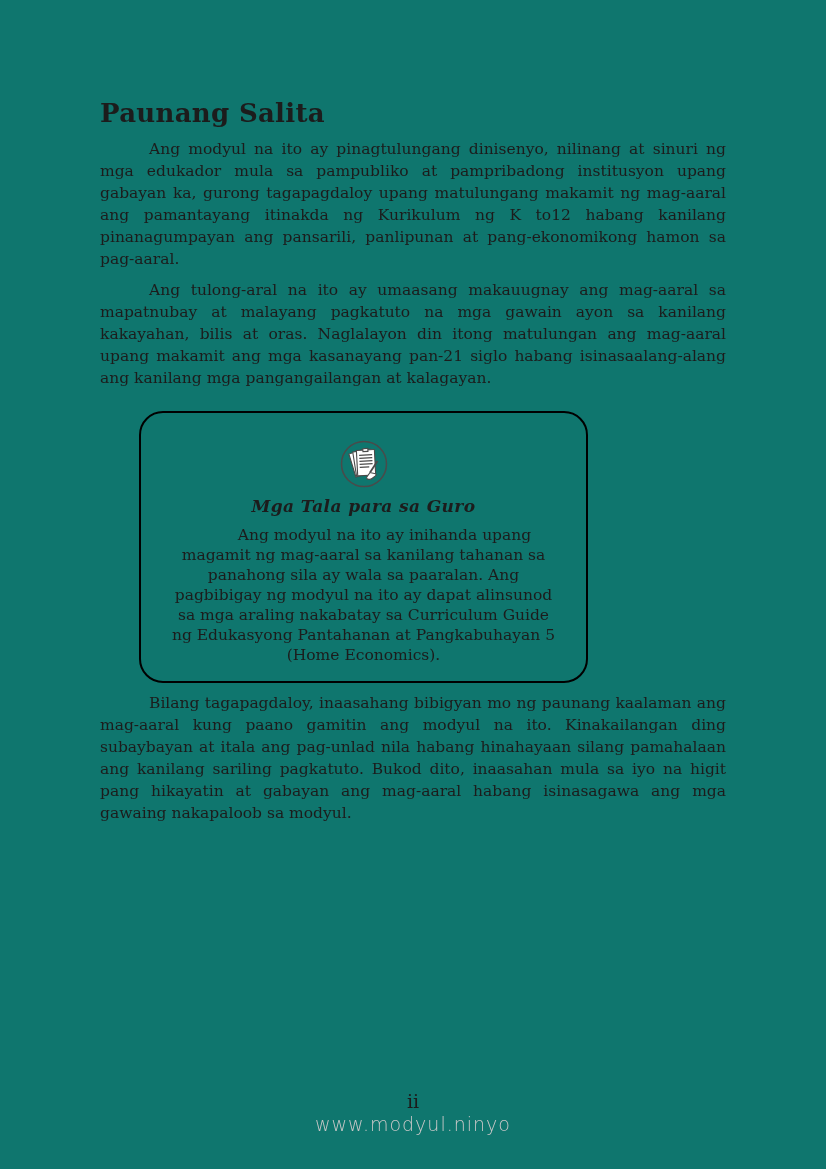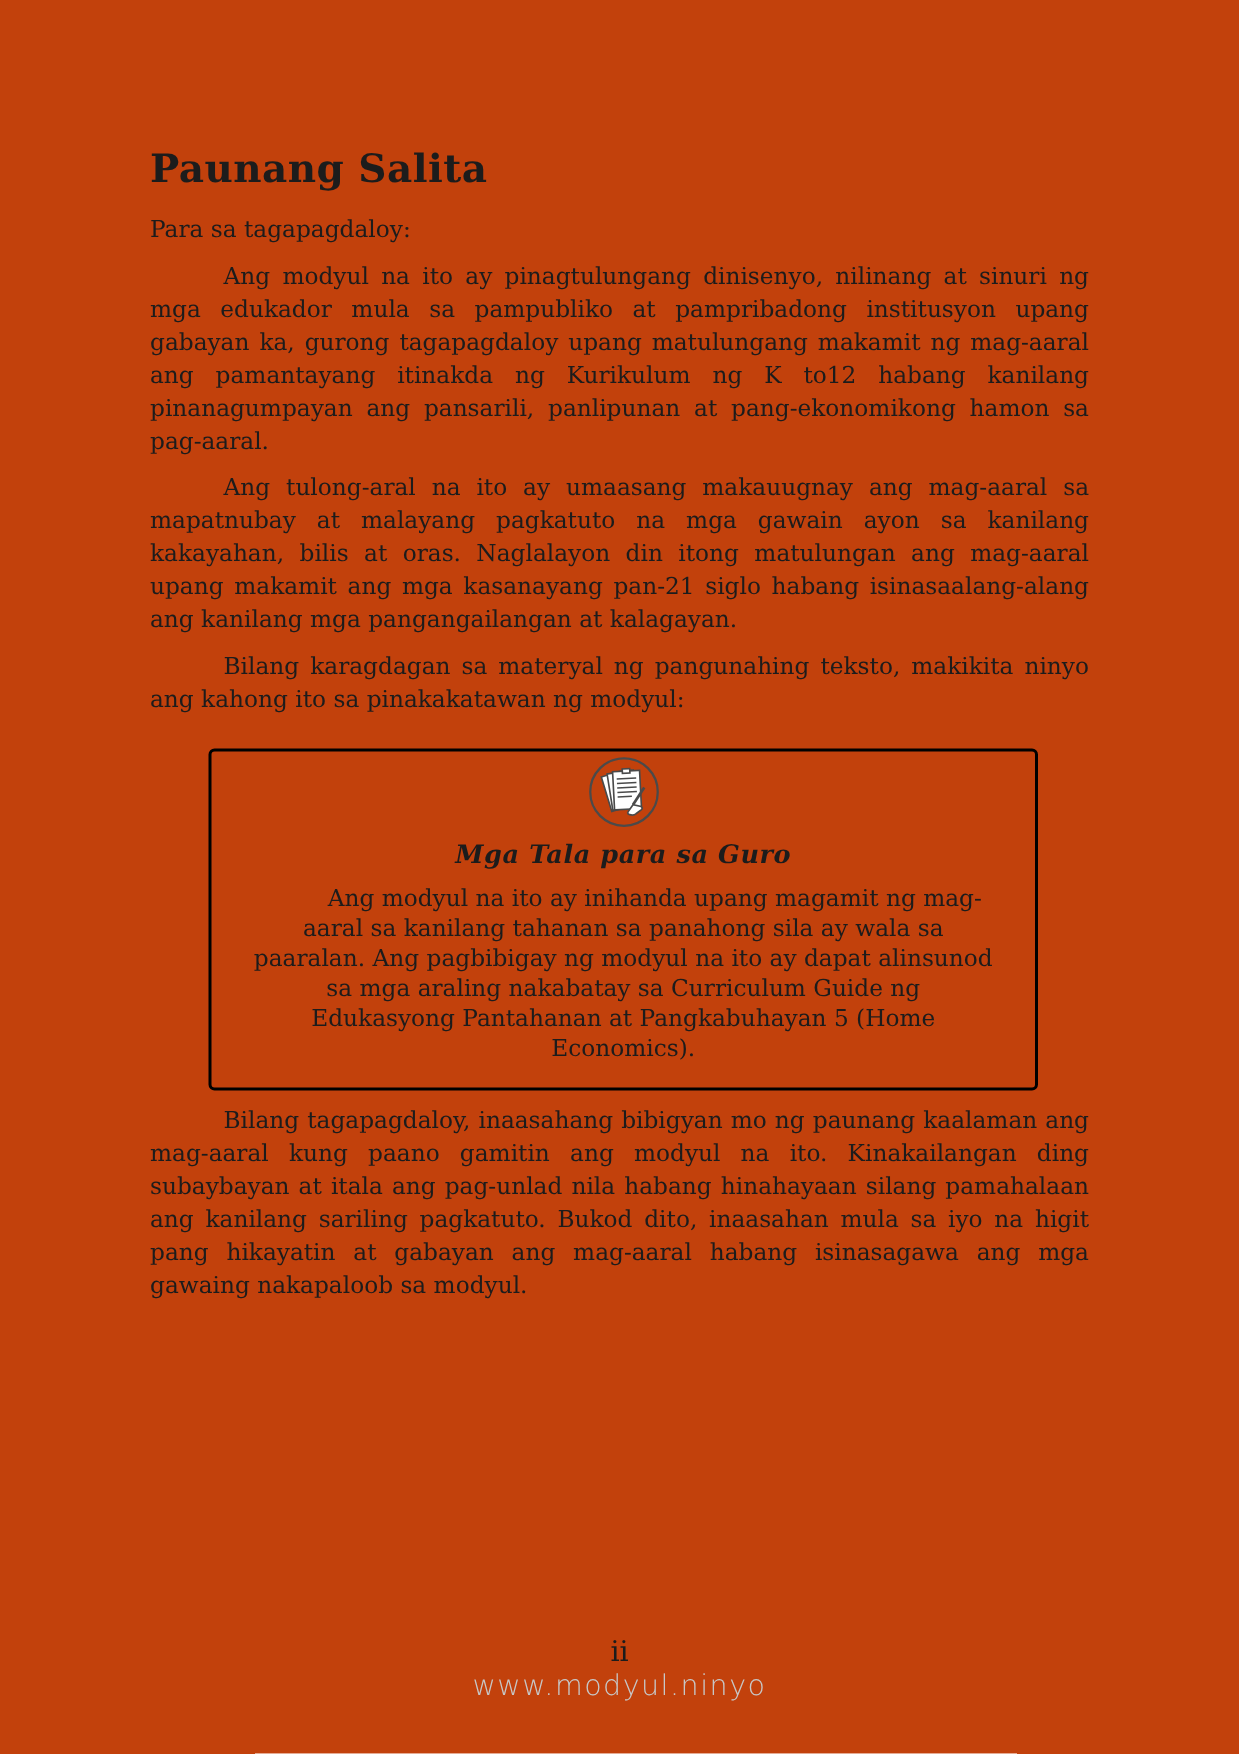--- a/index.html
+++ b/index.html
@@ -4,21 +4,21 @@
 <style>
   html, body {
     margin: 0;
     padding: 0;
     background: #ffffff;
   }
   .page {
     position: relative;
     width: 826px;
     height: 1169px;
-    background: #c2410c;
+    background: #0f766e;
     font-family: "DejaVu Serif", "Liberation Serif", serif;
     color: #1c1c1c;
     overflow: hidden;
   }
   .content {
     position: absolute;
     left: 100px;
     top: 0;
     width: 626px;
   }
@@ -39,25 +39,25 @@
     font-size: 15.5px;
     line-height: 22px;
     text-align: justify;
     text-indent: 49px;
   }
   p.body-p b {
     font-weight: bold;
   }
   .note-box {
     box-sizing: border-box;
-    width: 553px;
+    width: 449px;
     margin: 22px 0 0 39px;
     border: 2px solid #000000;
-    border-radius: 4px;
-    padding: 2px 16px 16px 16px;
+    border-radius: 24px;
+    padding: 26px 16px 16px 16px;
     text-align: center;
   }
   .note-icon {
     display: flex;
     justify-content: center;
     margin: 0 auto;
   }
   .note-title {
     margin: 7px 0 0 0;
     font-size: 17px;
@@ -96,28 +96,26 @@
   }
 </style>
 </head>
 <body>
 
 <div class="page">
   <div class="content">
 
     <h1 class="title">Paunang Salita</h1>
 
-    <p class="salutation">Para sa tagapagdaloy:</p>
 
 
     <p class="body-p">Ang modyul na ito ay pinagtulungang dinisenyo, nilinang at sinuri ng mga edukador mula sa pampubliko at pampribadong institusyon upang gabayan ka, gurong tagapagdaloy upang matulungang makamit ng mag-aaral ang pamantayang itinakda ng Kurikulum ng K to12 habang kanilang pinanagumpayan ang pansarili, panlipunan at pang-ekonomikong hamon sa pag-aaral.</p>
 
     <p class="body-p">Ang tulong-aral na ito ay umaasang makauugnay ang mag-aaral sa mapatnubay at malayang pagkatuto na mga gawain ayon sa kanilang kakayahan, bilis at oras. Naglalayon din itong matulungan ang mag-aaral upang makamit ang mga kasanayang pan-21 siglo habang isinasaalang-alang ang kanilang mga pangangailangan at kalagayan.</p>
 
-    <p class="body-p">Bilang karagdagan sa materyal ng pangunahing teksto, makikita ninyo ang kahong ito sa pinakakatawan ng modyul:</p>
 
     <div class="note-box">
       <div class="note-icon">
         <svg width="50" height="50" viewBox="0 0 50 50" aria-hidden="true">
           <circle cx="25" cy="25" r="22.5" fill="none" stroke="#4a4a4a" stroke-width="1.5"></circle>
           <g fill="#ffffff" stroke="#4a4a4a" stroke-width="1.1">
             <rect x="13" y="12" width="17" height="24" transform="rotate(-17 21.5 24)"></rect>
             <rect x="15.5" y="11.5" width="17.5" height="24.5" transform="rotate(-9 24 23.5)"></rect>
             <g transform="rotate(-3 27 23)">
               <rect x="18" y="11" width="18" height="25.5"></rect>

